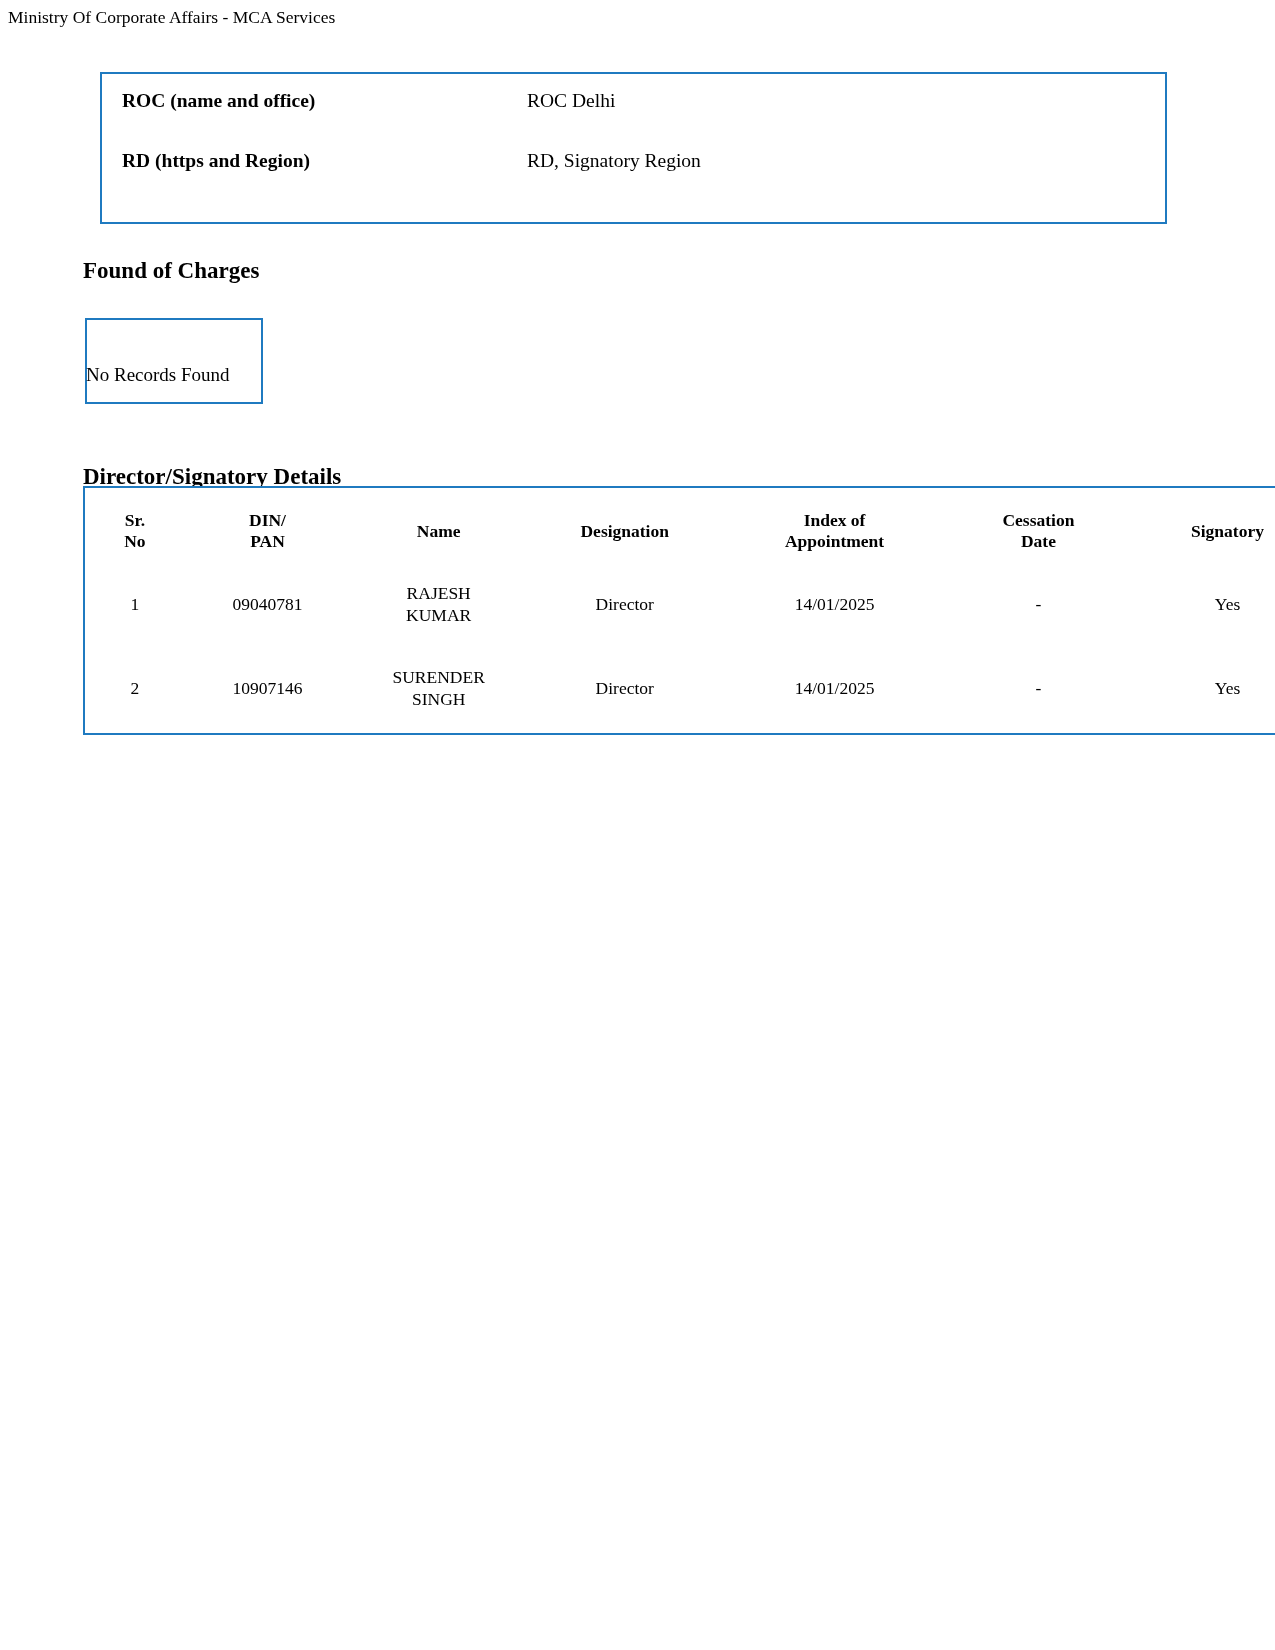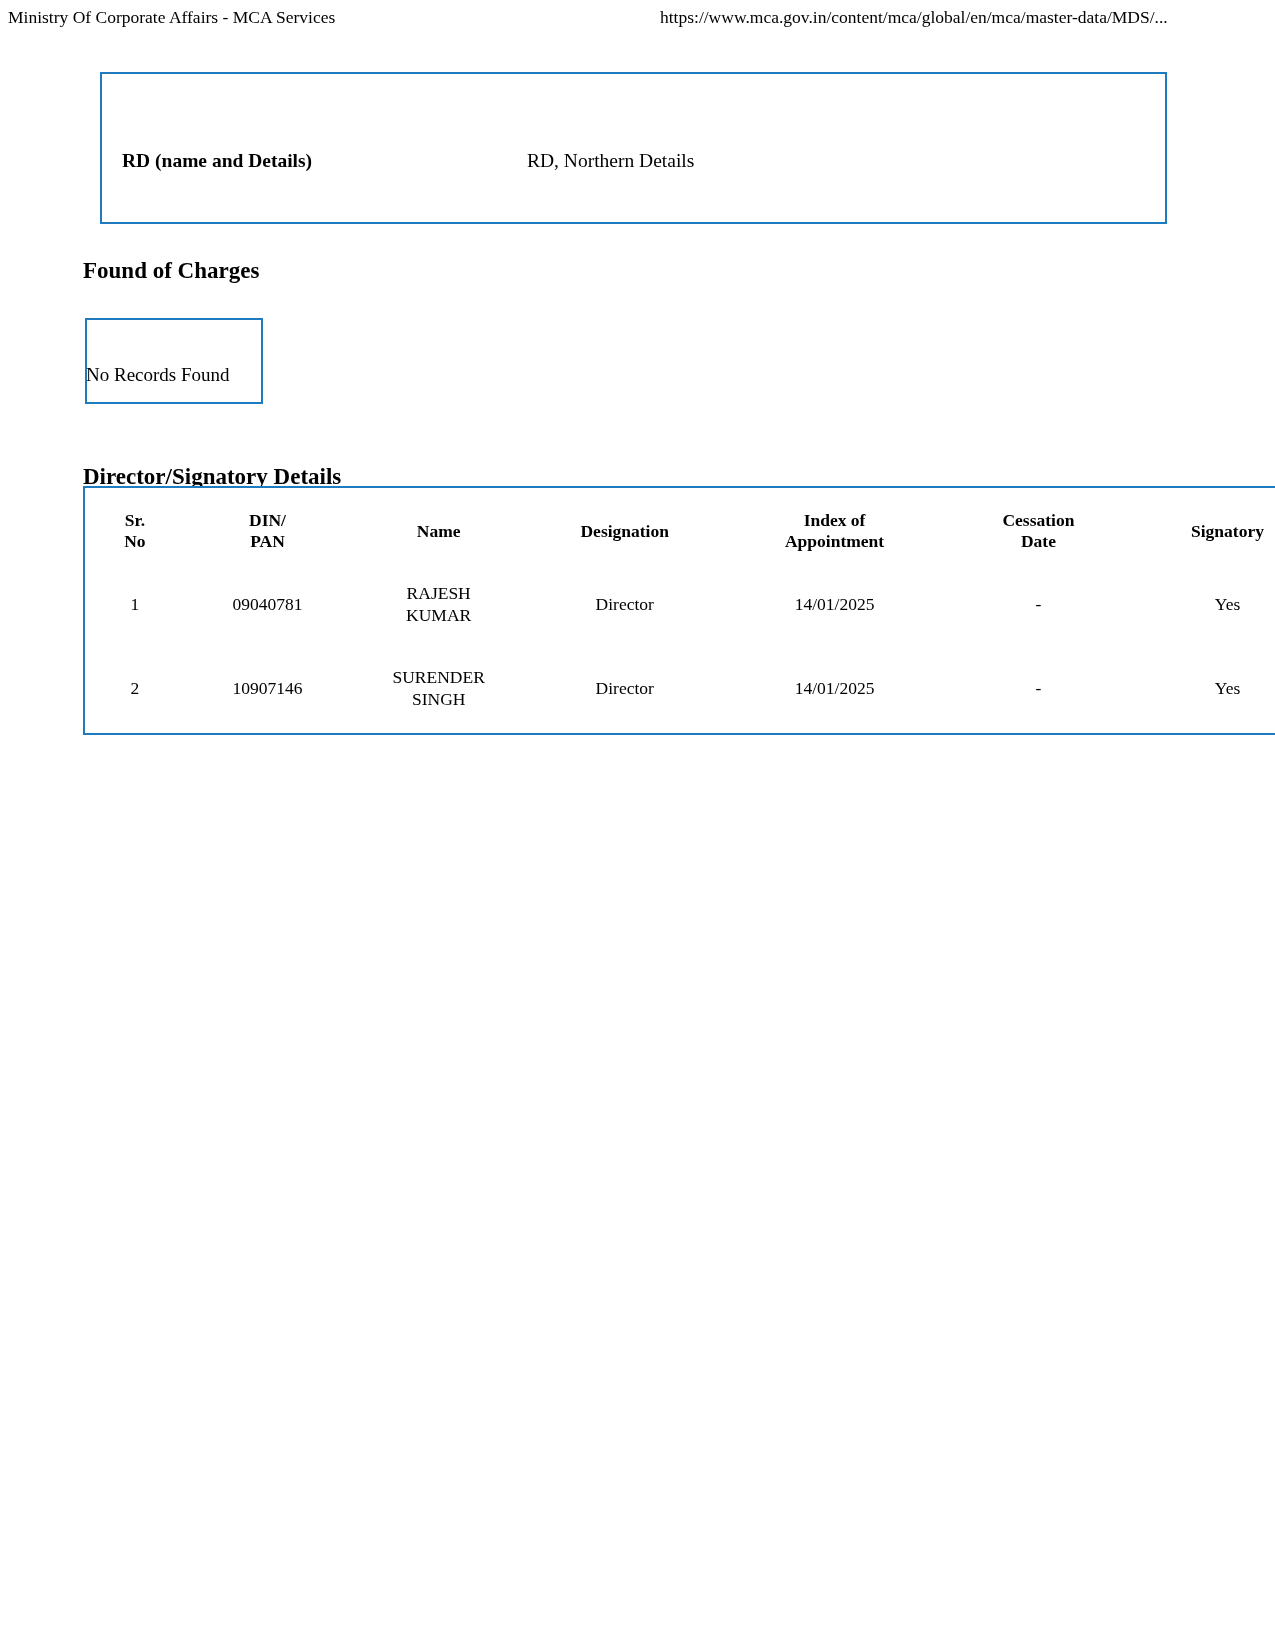--- a/index.html
+++ b/index.html
@@ -135,27 +135,30 @@
   .col-desg { width: 160px; }
   .col-doa  { width: 185px; }
   .col-cess { width: 150px; margin-top: 24px; }
   .col-sign { width: 160px; }
 </style>
 </head>
 <body>
 
 <div class="page-header">
   <span class="hdr-left">Ministry Of Corporate Affairs - MCA Services</span>
-  <span class="hdr-right">https://www.mca.gov.in/content/mca/global/en/mca/master-data/MDS/...</span>
 </div>
 
 <div class="blue-box" id="info-box">
+  <div class="info-row" id="info-row-roc">
+    <span class="info-label">ROC (name and office)</span>
+    <span class="info-value">ROC Delhi</span>
+  </div>
   <div class="info-row" id="info-row-rd">
-    <span class="info-label">RD (name and Details)</span>
-    <span class="info-value">RD, Northern Details</span>
+    <span class="info-label">RD (https and Region)</span>
+    <span class="info-value">RD, Signatory Region</span>
   </div>
 </div>
 
 <div class="section-heading" id="heading-index-of-charges">Found of Charges</div>
 
 <div class="blue-box" id="no-records-box">
   <span id="no-records-text">No Records Found</span>
 </div>
 
 <div class="section-heading" id="heading-director-details">Director/Signatory Details</div>

